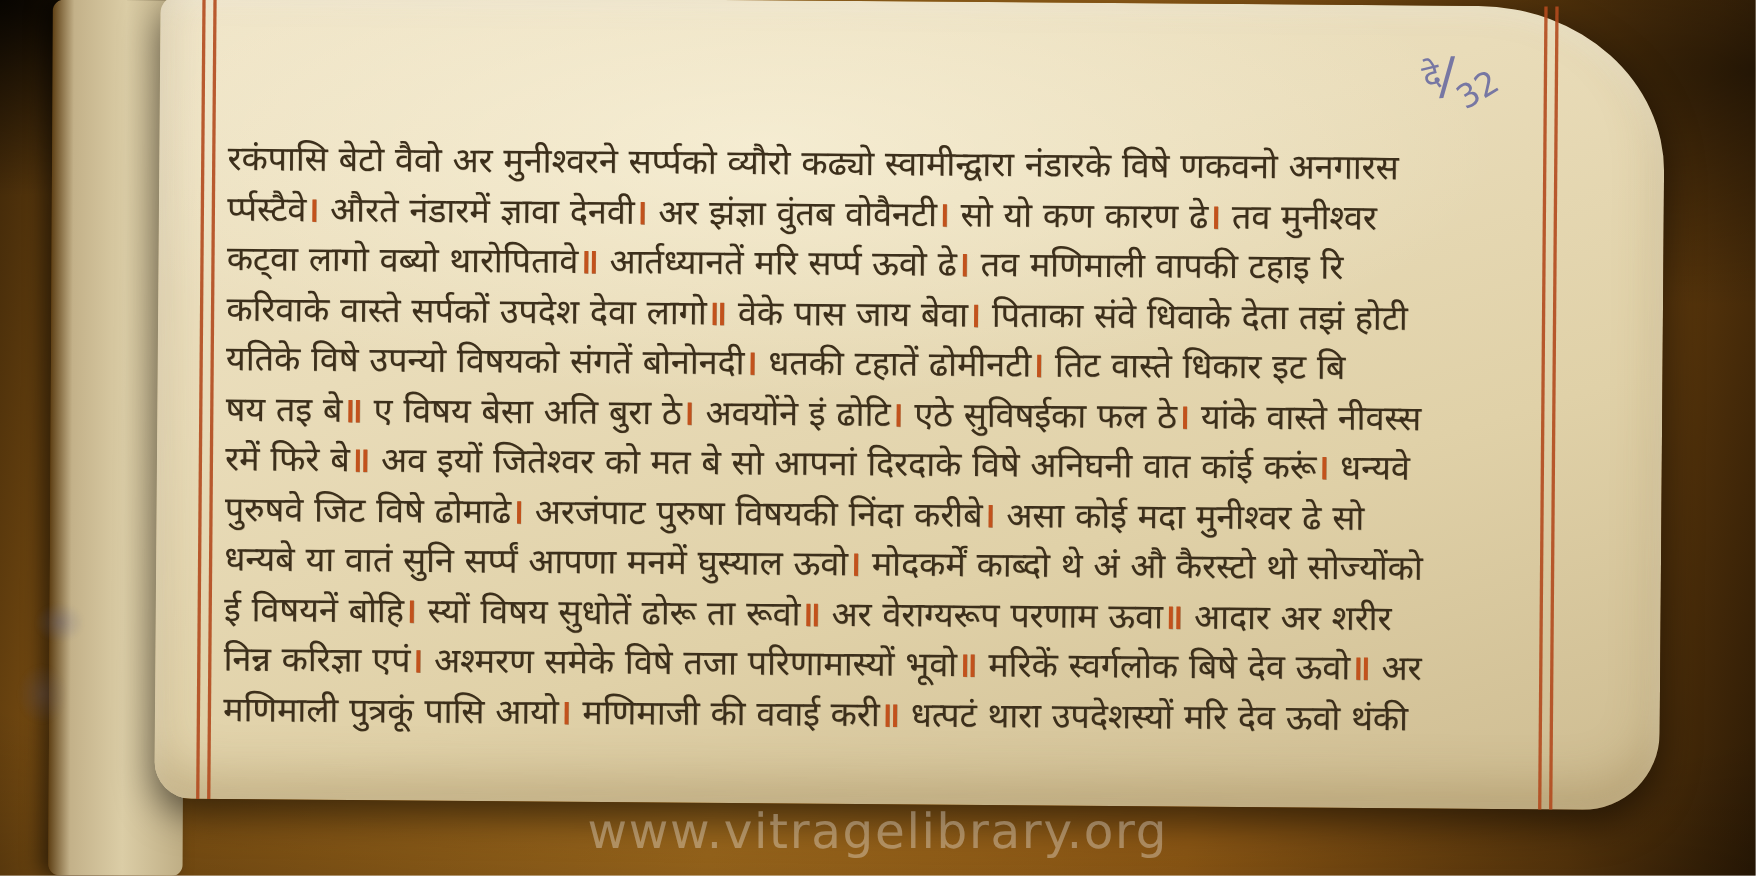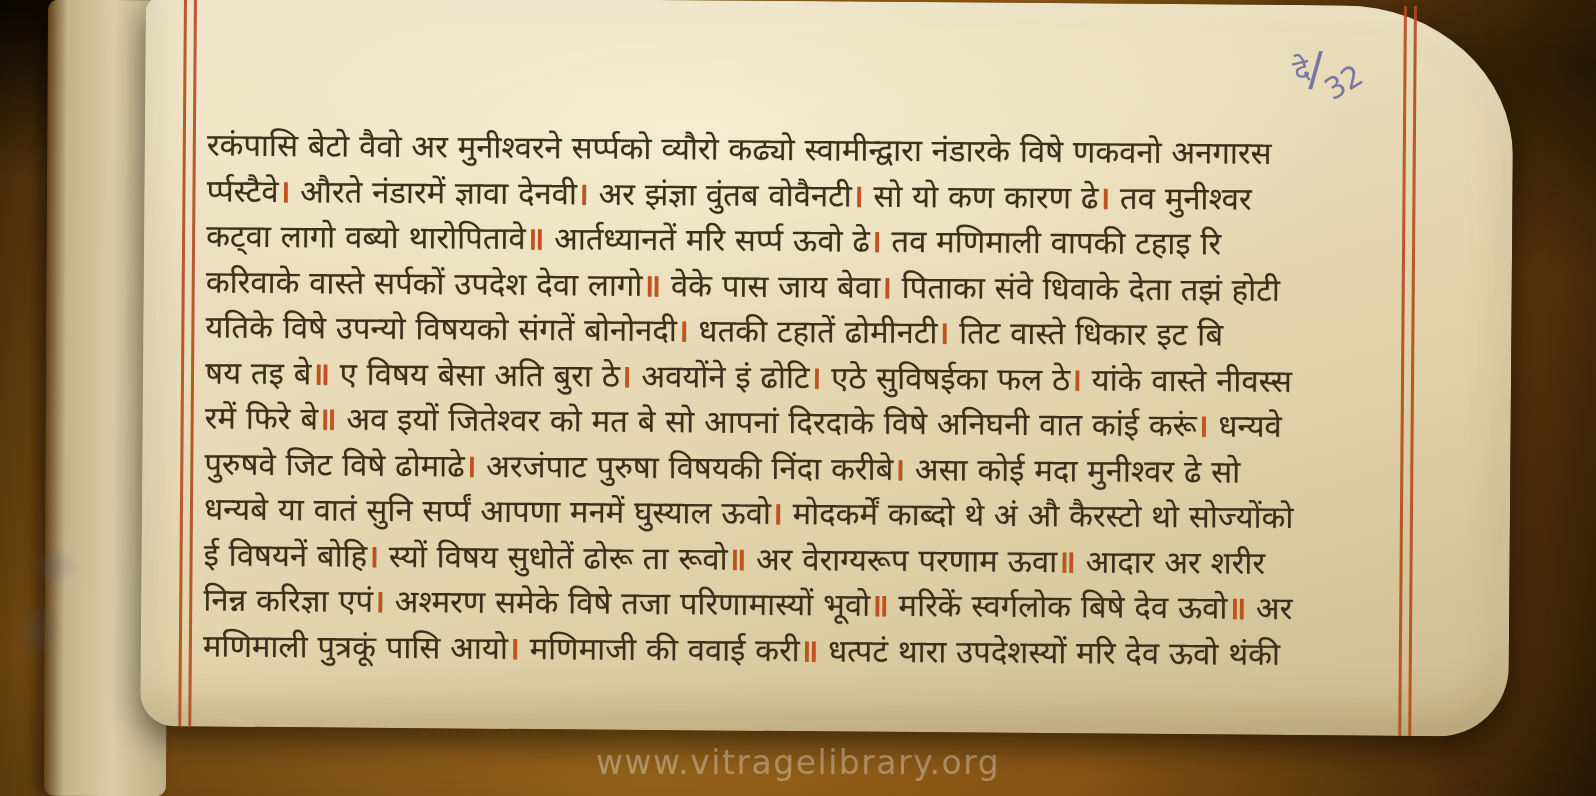--- a/index.html
+++ b/index.html
@@ -48,21 +48,21 @@
   .ms-line .danda{color:#c2521c;font-weight:bold;}
   .annotation{
     position:absolute;left:1148px;top:44px;display:flex;align-items:flex-start;
     color:#6466a0;opacity:0.85;transform:rotate(-14deg);
   }
   .annotation .num{font-size:30px;line-height:30px;}
   .annotation .slash{font-size:46px;line-height:34px;transform:rotate(12deg);margin:0 -2px;}
   .annotation .den{font-size:30px;line-height:30px;transform:translateY(22px) rotate(-18deg);}
   .watermark{
     position:absolute;left:0;right:0;bottom:14px;text-align:center;
-    font-size:33px;letter-spacing:1.5px;color:rgba(255,255,255,0.32);
+    font-size:44px;letter-spacing:1.5px;color:rgba(255,255,255,0.32);
   }
 </style>
 </head>
 <body>
 
 <div class="under-folio"></div>
 <div class="showthrough"></div>
 
 <div class="page">
   <div class="rule l-outer"></div>

